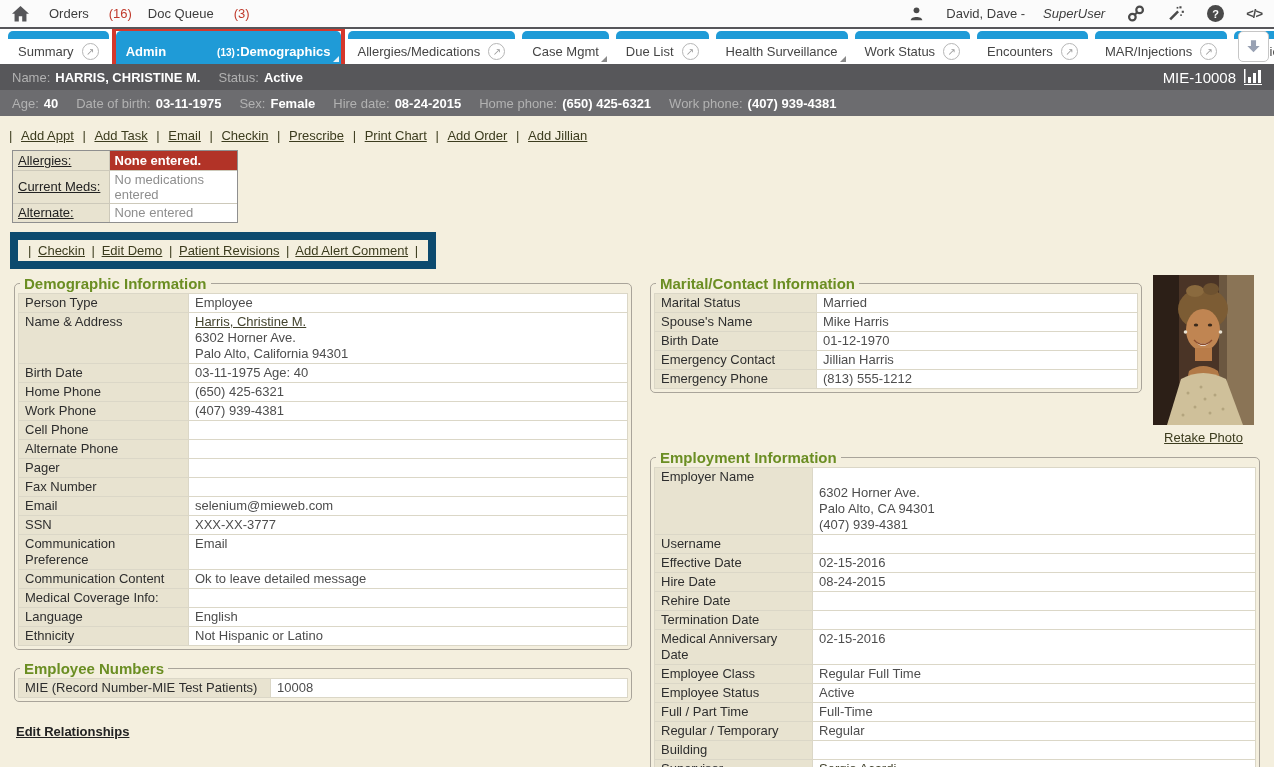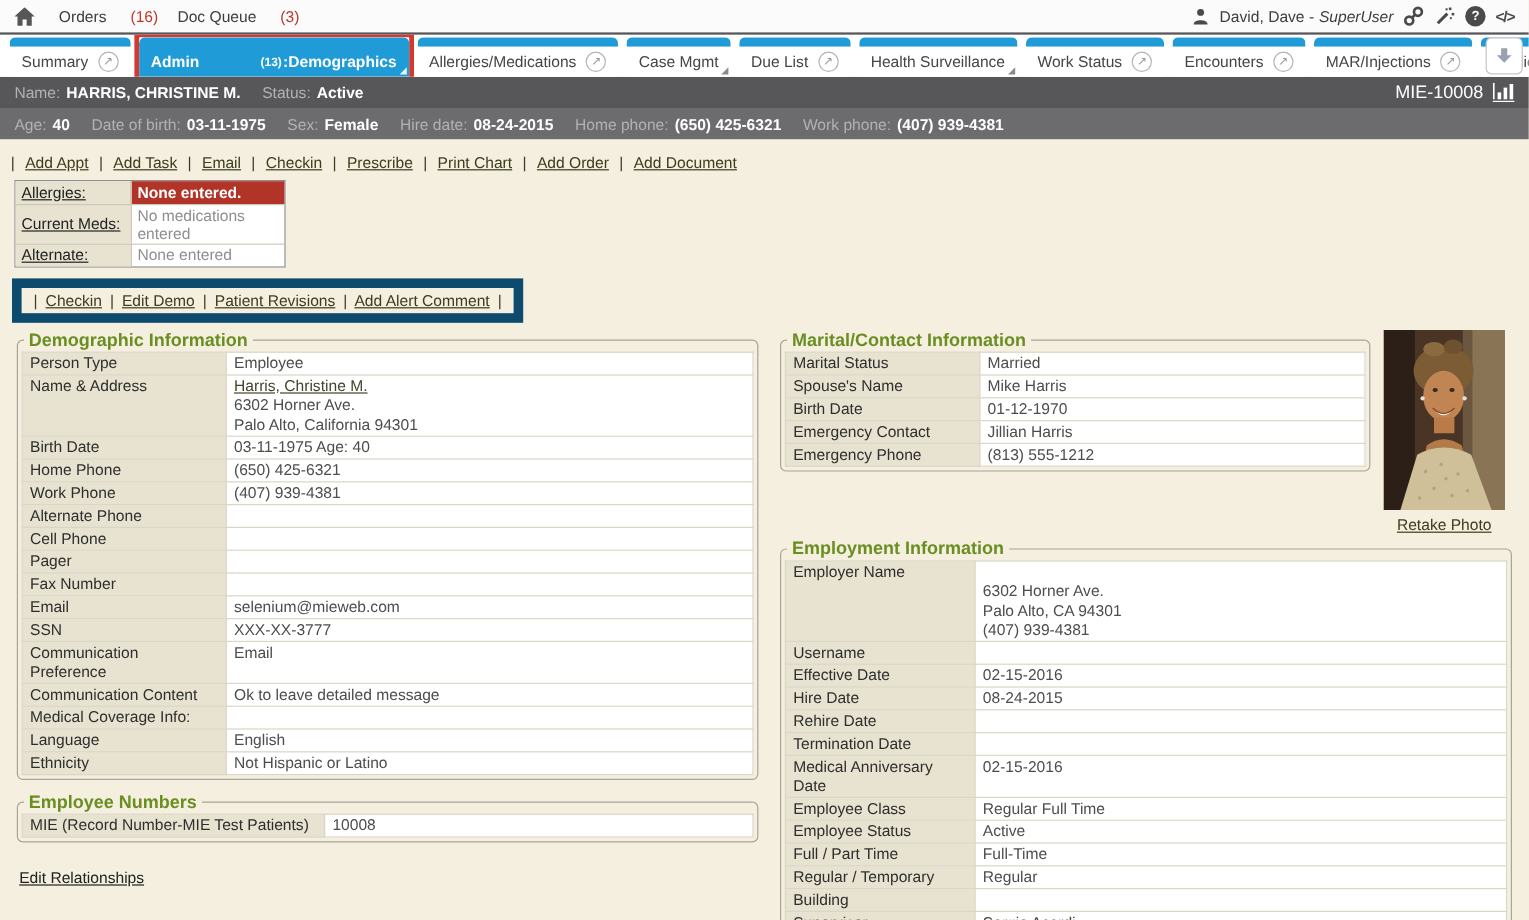--- a/index.html
+++ b/index.html
@@ -6,21 +6,21 @@
   html,body { width:1274px; height:767px; overflow:hidden; }
   body { font-family:"Liberation Sans", sans-serif; background:#f4efde; font-size:13px; }
   a { cursor:pointer; }
 
   
   .topbar { height:29px; background:#fbfbfb; border-bottom:2px solid #56565a;
             display:flex; align-items:center; padding:0 12px; color:#3d3d3d; }
   .topbar .homewrap { display:inline-flex; margin-right:20px; }
   .nav-item { display:inline-flex; gap:20px; margin-right:16px; text-decoration:none; color:#3d3d3d; }
   .count { color:#c0392b; }
-  .topbar-right { margin-left:auto; display:flex; align-items:center; gap:8px; }
+  .topbar-right { margin-left:auto; display:flex; align-items:center; gap:22px; }
   .user-name { color:#3d3d3d; }
   .user-role { font-style:italic; color:#3d3d3d; margin-left:-4px; }
   .ic { display:inline-flex; align-items:center; justify-content:center; }
   .help-badge { width:17px; height:17px; border-radius:50%; background:#4a4a4a; color:#fff;
                 font-weight:bold; font-size:11px; display:inline-flex; align-items:center; justify-content:center; }
   .code-icon { font-weight:bold; color:#4a4a4a; font-size:13px; letter-spacing:-1px; }
 
   
   .tabstrip { height:35px; background:#fff; display:flex; align-items:flex-end; gap:7px;
               padding:0 42px 0 8px; position:relative; overflow:hidden; }
@@ -76,21 +76,21 @@
   fieldset.section { border:1px solid #a9a49a; border-radius:5px; padding:1px 3px 3px; margin-bottom:10px; background:transparent; }
   fieldset.section legend { color:#6b8e23; font-weight:bold; font-size:15px; padding:0 4px; margin-left:2px; }
   table.kv { width:100%; border-collapse:collapse; color:#4d4d4d; }
   table.kv td { border:1px solid #dbd7c7; padding:1px 6px; height:19px; line-height:16px; vertical-align:top; }
   td.lbl { background:#e8e3d0; color:#2e2e2e; }
   .w-demo { width:170px; }  .w-mar { width:162px; }  .w-emp { width:158px; }  .w-num { width:252px; }
   td.val { background:#fff; }
   .val-link { color:#44442e; text-decoration:underline; }
   .line { display:block; min-height:16px; }
 
-  .edit-rel { display:inline-block; margin:12px 0 10px 2px; font-weight:normal; color:#222; text-decoration:underline; }
+  .edit-rel { display:inline-block; margin:12px 0 10px 2px; font-weight:bold; color:#222; text-decoration:underline; }
 
   .marital-fieldset { width:492px; }
   .employment-fieldset { margin-top:56px; }
 
   .photo-wrap { position:absolute; top:0; right:4px; width:105px; text-align:center; }
   .photo { display:block; width:101px; height:150px; margin:0 auto; }
   .retake { display:inline-block; margin-top:5px; color:#3c3c1e; text-decoration:underline; }
 </style>
 </head>
 <body>
@@ -253,21 +253,21 @@
     <a class="linkc">Email</a>
     <span class="sep">|</span>
     <a class="linkc">Checkin</a>
     <span class="sep">|</span>
     <a class="linkc">Prescribe</a>
     <span class="sep">|</span>
     <a class="linkc">Print Chart</a>
     <span class="sep">|</span>
     <a class="linkc">Add Order</a>
     <span class="sep">|</span>
-    <a class="linkc">Add Document</a>
+    <a class="linkc">Add Jillian</a>
   </div>
 
   
   <div class="alertbox">
     <table>
       <tbody>
           <tr>
         <td class="al-lbl"><a class="linkc">Allergies:</a></td>
         <td class="al-danger">None entered.</td>
       </tr>
@@ -321,25 +321,25 @@
               </tr>
           <tr>
                 <td class="lbl w-demo">Home Phone</td>
                 <td class="val">(650) 425-6321</td>
               </tr>
           <tr>
                 <td class="lbl w-demo">Work Phone</td>
                 <td class="val">(407) 939-4381</td>
               </tr>
           <tr>
+                <td class="lbl w-demo">Cell Phone</td>
+                <td class="val"></td>
+              </tr>
+          <tr>
                 <td class="lbl w-demo">Alternate Phone</td>
-                <td class="val"></td>
-              </tr>
-          <tr>
-                <td class="lbl w-demo">Cell Phone</td>
                 <td class="val"></td>
               </tr>
           <tr>
                 <td class="lbl w-demo">Pager</td>
                 <td class="val"></td>
               </tr>
           <tr>
                 <td class="lbl w-demo">Fax Number</td>
                 <td class="val"></td>
               </tr>

